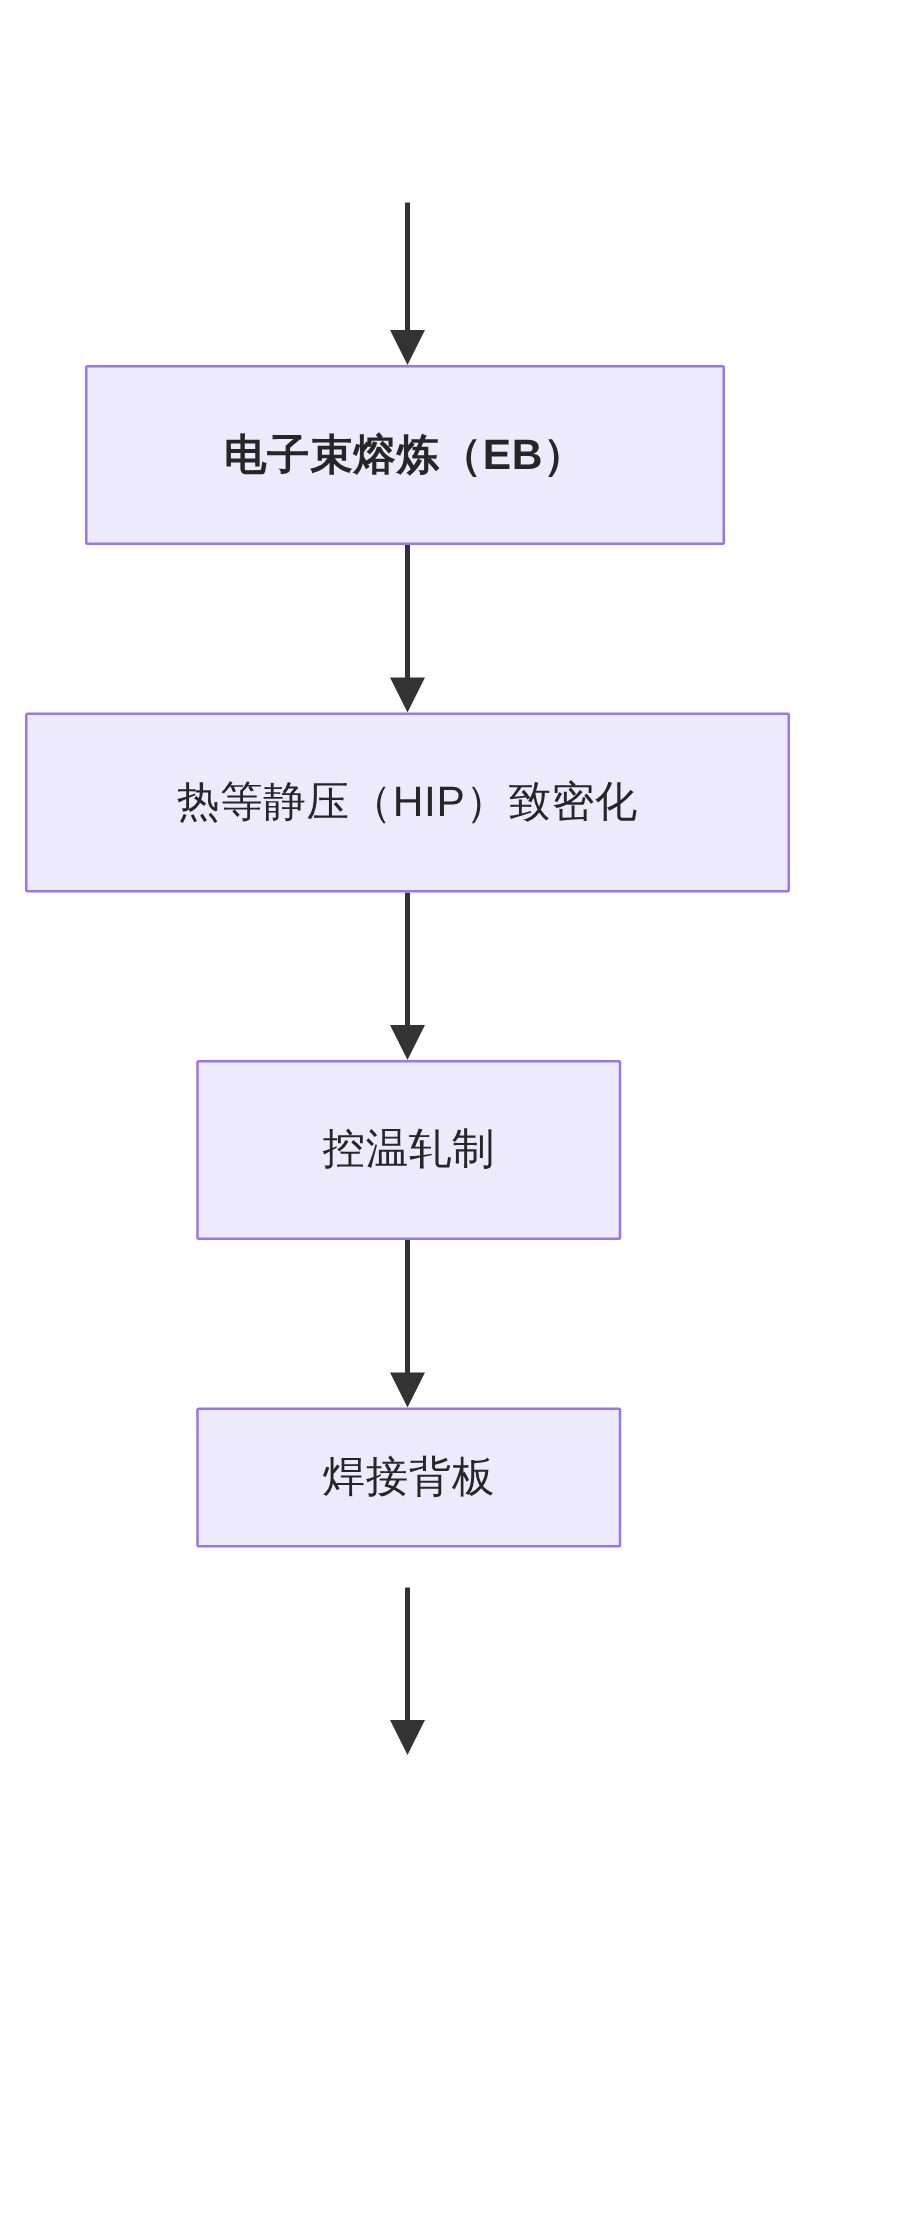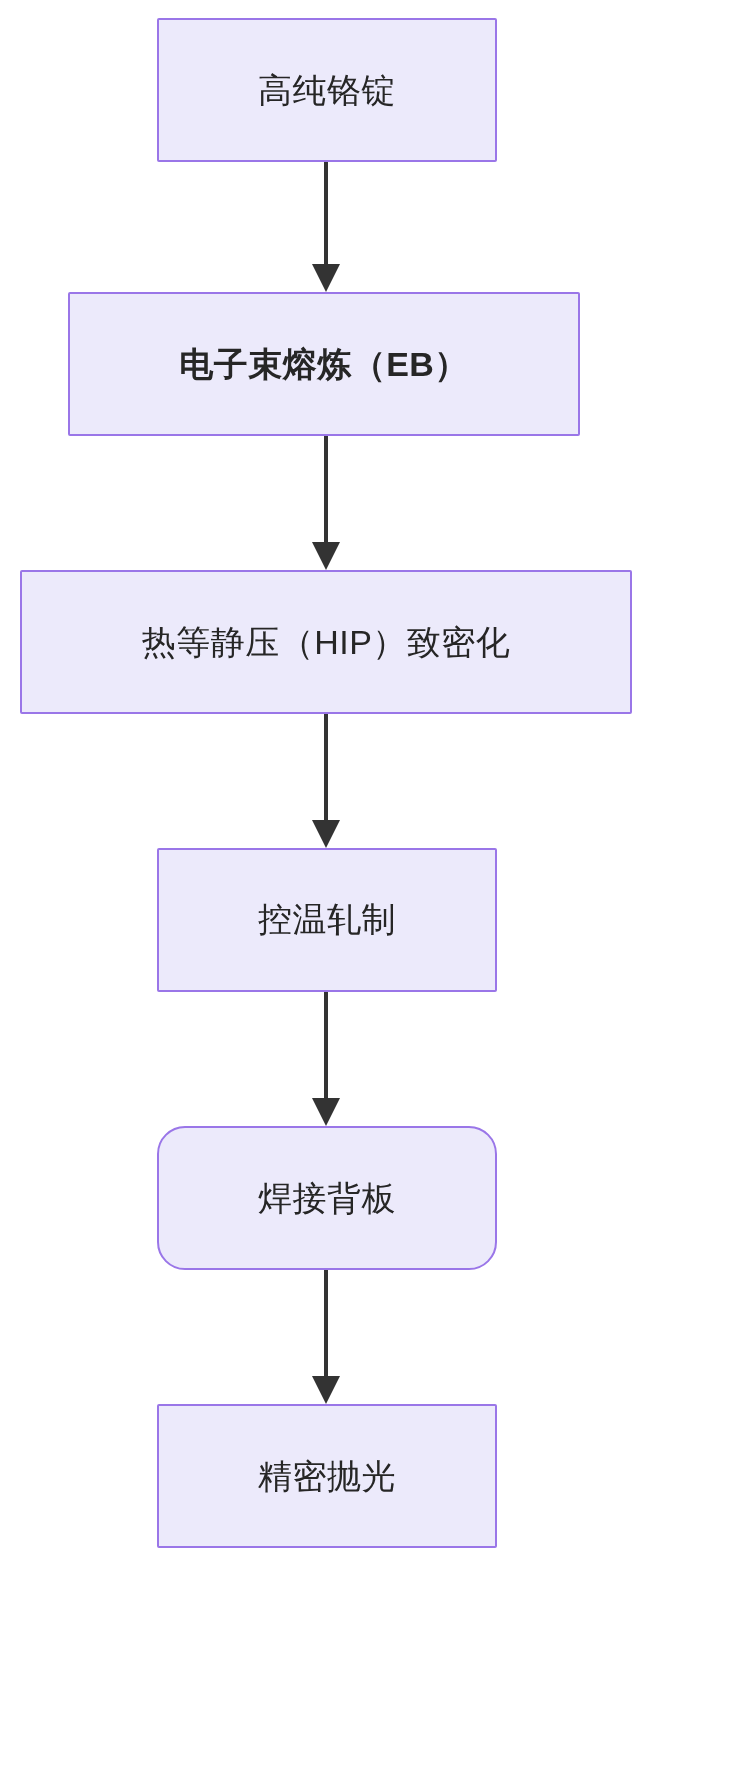--- a/index.html
+++ b/index.html
@@ -82,37 +82,31 @@
     <g>
       <line class="edge-line" x1="326" y1="992" x2="326" y2="1108"></line>
       <polygon class="edge-head" points="326,1126 312,1098 340,1098"></polygon>
     </g>
     <g>
       <line class="edge-line" x1="326" y1="1270" x2="326" y2="1386"></line>
       <polygon class="edge-head" points="326,1404 312,1376 340,1376"></polygon>
     </g>
   </svg>
 
-  <div class="node" style="left:157px; top:18px; width:340px; height:144px;">
-    <span class="node-label">高纯铬锭</span>
-  </div>
 
   <div class="node" style="left:68px; top:292px; width:512px; height:144px;font-weight:bold;">
     <span class="node-label">电子束熔炼（EB）</span>
   </div>
 
   <div class="node" style="left:20px; top:570px; width:612px; height:144px;">
     <span class="node-label">热等静压（HIP）致密化</span>
   </div>
 
   <div class="node" style="left:157px; top:848px; width:340px; height:144px;font-family:Liberation Serif, serif;">
     <span class="node-label">控温轧制</span>
   </div>
 
-  <div class="node" style="left:157px; top:1126px; width:340px; height:144px;border-radius:28px;">
+  <div class="node" style="left:157px; top:1126px; width:340px; height:112px;">
     <span class="node-label">焊接背板</span>
   </div>
 
-  <div class="node" style="left:157px; top:1404px; width:340px; height:144px;">
-    <span class="node-label">精密抛光</span>
-  </div>
 
 </div>
 
 </body></html>

